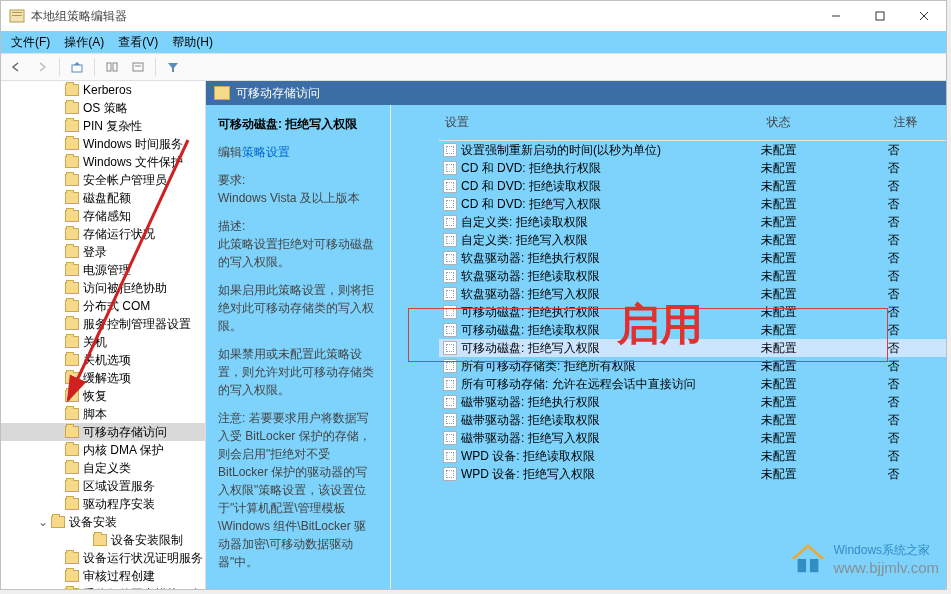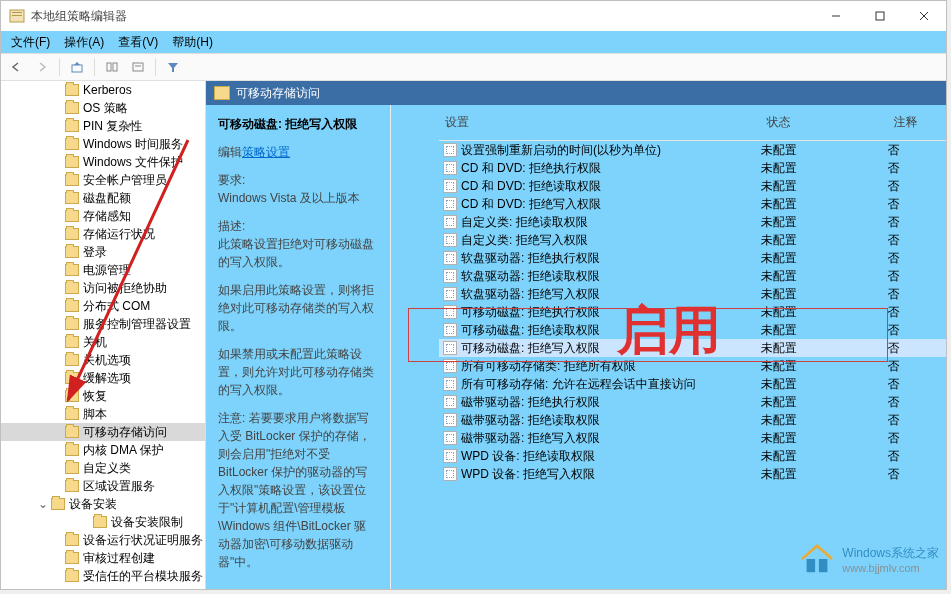--- a/index.html
+++ b/index.html
@@ -22,41 +22,41 @@
 .treenode.sel { background:#d9d9d9; }
 .treenode .exp { width:12px; text-align:center; color:#666; margin-right:2px; }
 .folder { width:14px; height:12px; background:#f6d98a; border:1px solid #c9a94a; margin-right:4px; position:relative; }
 .folder::before { content:""; position:absolute; top:-3px; left:0; width:6px; height:2px; background:#f6d98a; border:1px solid #c9a94a; border-bottom:none; }
 .rightpane { flex:1; display:flex; flex-direction:column; overflow:hidden; }
 .pathbar { height:24px; background:#3a6ea5; color:#fff; display:flex; align-items:center; padding-left:8px; }
 .pathbar .foldericon { width:16px; height:14px; background:#f6d98a; border:1px solid #c9a94a; margin-right:6px; }
 .detailpane { flex:1; display:flex; overflow:hidden;gap:48px; }
 .descpane { width:185px; padding:10px 12px; border-right:1px solid #eee; line-height:1.5; }
 .descpane .heading { font-weight:bold; margin-bottom:10px; }
-.descpane a { color:#0066cc; text-decoration:underline; }
+.descpane a { color:#0066cc; }
 .descpane p { margin-bottom:10px; color:#444; }
 .listpane { flex:1; overflow:hidden; position:relative; }
 .listheader { display:flex; height:36px; align-items:center; border-bottom:1px solid #e5e5e5; }
 .listheader div { padding-left:6px; color:#444; }
 .col-set { width:330px; }
 .col-state { width:130px; }
 .col-note { width:60px; }
 .listrow { display:flex; height:18px; align-items:center; }
 .listrow.sel { background:#cce5ff; }
 .listrow .cell-set { width:330px; display:flex; align-items:center; padding-left:4px; }
 .listrow .cell-state { width:130px; }
 .listrow .cell-note { width:60px; }
 .itemicon { width:14px; height:14px; margin-right:4px; background:#fff; border:1px solid #b0b0b0; position:relative; }
 .itemicon::after { content:""; position:absolute; left:2px; right:2px; top:2px; bottom:2px; border:1px dotted #90a0c0; }
 .arrow-svg { position:absolute; left:18px; top:130px; pointer-events:none; z-index:5; }
-.bigtext { position:absolute; left:617px; top:296px; font-size:52px; font-weight:bold; color:#e03030; pointer-events:none; z-index:4; font-family:SimHei,sans-serif; }
+.bigtext { position:absolute; left:617px; top:296px; font-size:43px; font-weight:bold; color:#e03030; pointer-events:none; z-index:4; font-family:SimHei,sans-serif; }
 .redbox { position:absolute; border:1px solid #d04040; pointer-events:none; z-index:3; }
 .watermark { position:absolute; right:12px; bottom:18px; display:flex; align-items:center; gap:6px; color:#2a86bc; font-size:18px; opacity:.9; }
 .watermark .house { width:38px; height:34px; }
-.watermark .txt small { display:block; font-size:11px; color:#888; }
+.watermark .txt small { display:block; font-size:15px; color:#888; }
 </style>
 </head>
 <body>
 
 <div class="window">
   <div class="titlebar">
     <svg class="icon" viewBox="0 0 16 16">
         <rect x="1" y="2" width="14" height="12" fill="#f3e2b6" stroke="#b59a4a"></rect>
         <rect x="3" y="4" width="10" height="1" fill="#b59a4a"></rect>
         <rect x="3" y="7" width="10" height="1" fill="#b59a4a"></rect>
@@ -236,20 +236,25 @@
         <div class="treenode">
           <span class="exp"></span>
           <div class="folder"></div>
           <span>自定义类</span>
         </div>
         <div class="treenode">
           <span class="exp"></span>
           <div class="folder"></div>
           <span>区域设置服务</span>
         </div>
+        <div class="treenode">
+          <span class="exp"></span>
+          <div class="folder"></div>
+          <span>驱动程序安装</span>
+        </div>
         <div class="treenode lvl0">
           <span class="exp">⌄</span>
           <div class="folder"></div>
           <span>设备安装</span>
         </div>
         <div class="treenode lvl2">
           <span class="exp"></span>
           <div class="folder"></div>
           <span>设备安装限制</span>
         </div>

